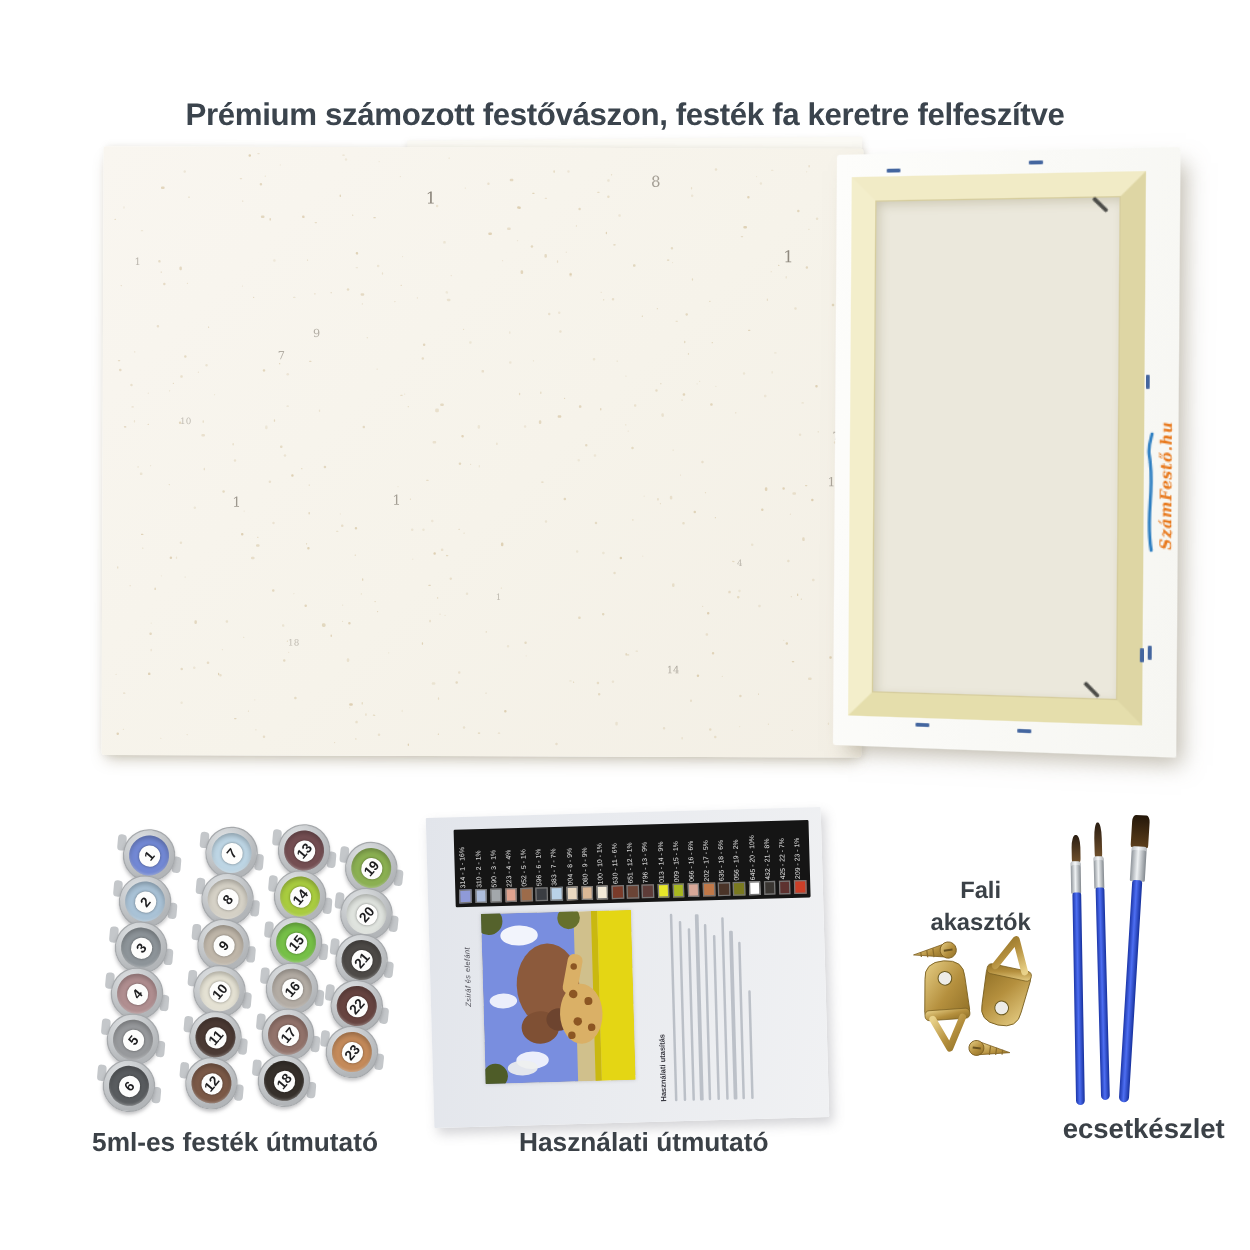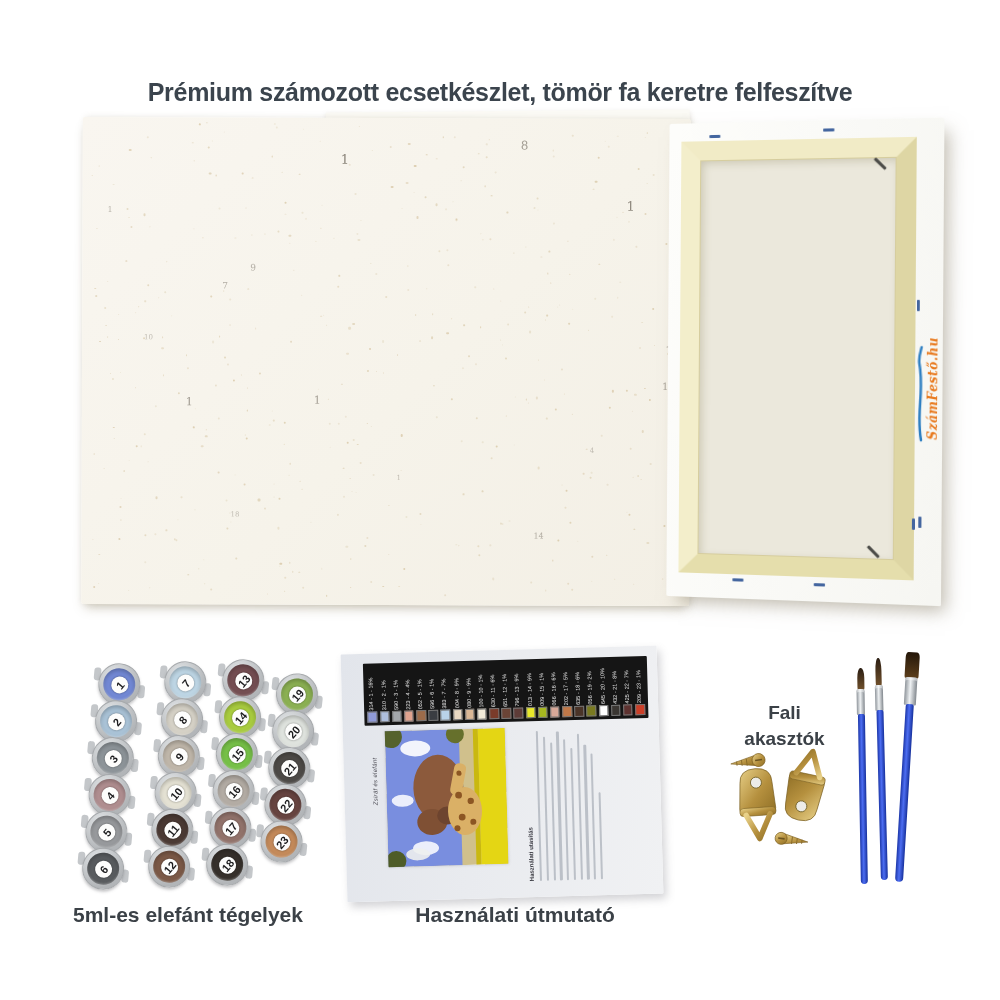--- a/index.html
+++ b/index.html
@@ -109,21 +109,21 @@
   .brush.b2 .bristle{width:14px;height:26px;border-radius:20% 20% 8% 8%;
     background:linear-gradient(#241709,#5d3f1c);}
   .brush.b2 .ferrule{width:12px;height:28px;}
   .brush.b2 .handle{height:178px;width:8px;}
 </style>
 </head>
 <body>
 
 <div id="stage">
 
-  <div class="subtitle">Prémium számozott ecsetkészlet, tömör fa keretre felfeszítve</div>
+  <div class="subtitle">Prémium számozott festővászon, festék fa keretre felfeszítve</div>
 
   <div class="backing-sheet"></div>
 
   <div class="flat-canvas">
     <div class="speckles">
         <i style="left: 52.41%; top: 72.34%; width: 0.8px; height: 0.8px; opacity: 0.31;"></i>
         <i style="left: 20.24%; top: 95.66%; width: 1.4px; height: 1.4px; opacity: 0.4;"></i>
         <i style="left: 26.2%; top: 11.39%; width: 1.6px; height: 1.6px; opacity: 0.53;"></i>
         <i style="left: 45.3%; top: 24.8%; width: 2.2px; height: 2.2px; opacity: 0.3;"></i>
         <i style="left: 32.69%; top: 11.04%; width: 1.1px; height: 1.1px; opacity: 0.52;"></i>
@@ -708,21 +708,21 @@
           <span class="pcol" style="background: rgb(103, 68, 64);"></span>
           <span class="badge">22</span>
         </div>
         <div class="pot">
           <span class="lid"></span>
           <span class="pcol" style="background: rgb(196, 138, 90);"></span>
           <span class="badge">23</span>
         </div>
       </div>
     </div>
-  <div class="part-label label-paints">5ml-es elefánt tégelyek</div>
+  <div class="part-label label-paints">5ml-es festék útmutató</div>
 
   <div class="sheet">
     <div class="palette-bar">
         <div class="pcell">
           <span class="pcode">314 - 1 - 16%</span>
           <span class="pswatch" style="background: rgb(143, 154, 216);"></span>
         </div>
         <div class="pcell">
           <span class="pcode">310 - 2 - 1%</span>
           <span class="pswatch" style="background: rgb(174, 190, 221);"></span>
@@ -910,15 +910,16 @@
     <div class="bristle"></div>
     <div class="ferrule"></div>
     <div class="handle"></div>
   </div>
   <div class="brush b2">
     <div class="bristle"></div>
     <div class="ferrule"></div>
     <div class="handle"></div>
   </div>
   <div class="part-label label-brushes">
+    <div>ecsetkészlet</div>
   </div>
 
 </div>
 
 </body></html>

